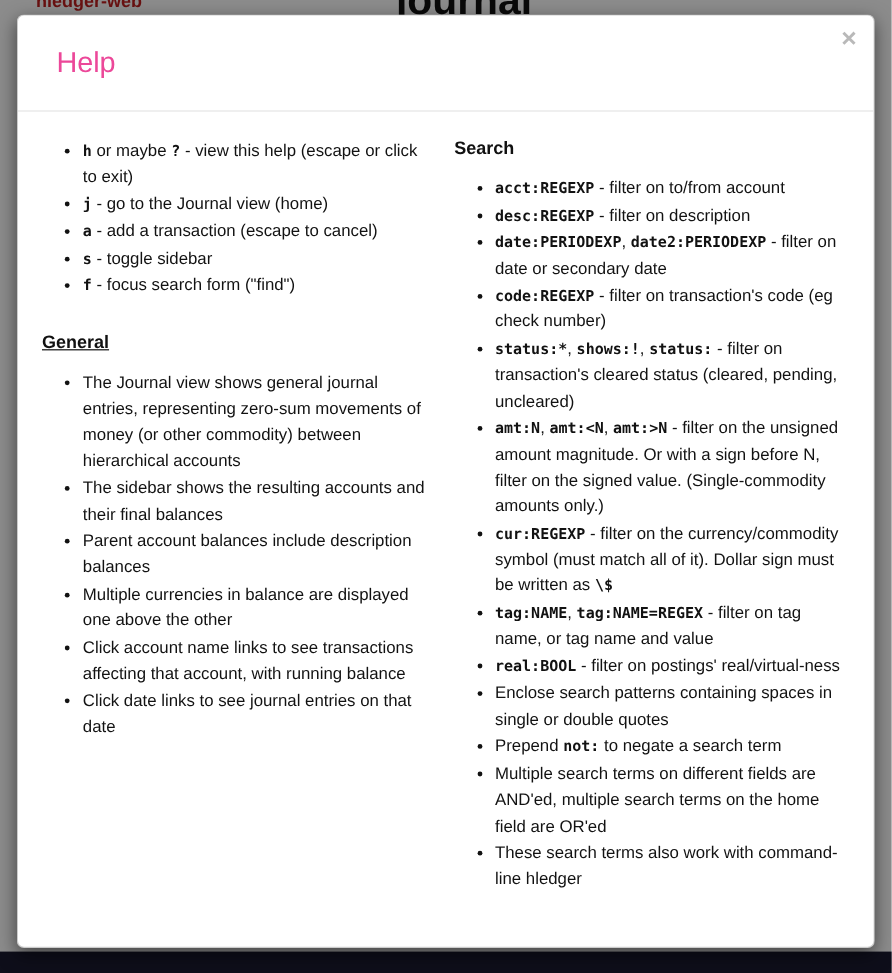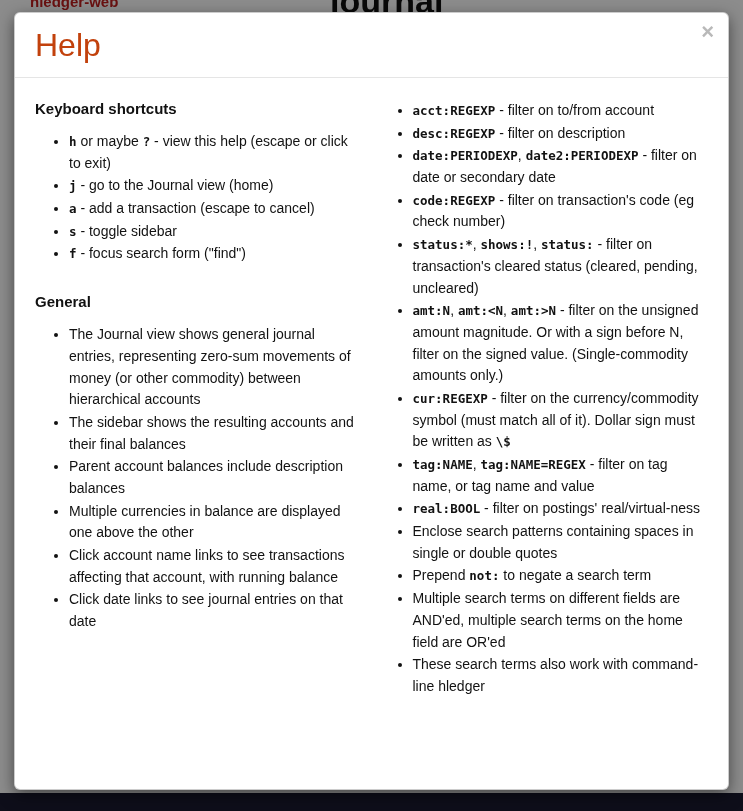--- a/index.html
+++ b/index.html
@@ -29,33 +29,33 @@
   
   .modal {
     position: absolute; top: 12px; left: 14px; width: 715px; min-height: 778px;
     background: #fff; border-radius: 6px; border: 1px solid rgba(0,0,0,0.2);
     box-shadow: 0 5px 15px rgba(0,0,0,0.5);
   }
   .modal-header {
     position: relative; padding: 14px 15px 13px 20px;
     border-bottom: 1px solid #e5e5e5;
   }
-  .modal-title { margin: 0; font-size: 32px; font-weight: 500; color: #c2410c; }
+  .modal-title { margin: 12px; font-size: 24px; font-weight: 500; color: #ec4899; }
   .close-btn {
     position: absolute; top: 8px; right: 14px;
     border: 0; background: none; padding: 0;
     font-size: 22px; font-weight: bold; color: #b9b9b9; cursor: pointer;
     line-height: 1;
   }
 
   .modal-body { display: flex; padding: 18px 20px 14px 20px; gap: 14px; }
   .col { flex: 1 1 50%; min-width: 0; }
 
   .section-heading { margin: 4px 0 14px 0; font-size: 15px; font-weight: bold; color: #111; }
-  .section-heading.spaced { margin-top: 28px; }
+  .section-heading.spaced { margin-top: 28px; text-decoration: underline; }
 
   .col ul {
     margin: 4px; padding-left: 30px;
     font-size: 14px; line-height: 1.55; color: #121212;
   }
   .col ul li { margin: 0 0 1px 0; }
 
   code {
     font-family: "DejaVu Sans Mono", "Liberation Mono", monospace;
     font-weight: bold; font-size: 12.5px; color: #121212;
@@ -72,39 +72,39 @@
 
 <div class="overlay"></div>
 
 <div class="modal">
   <div class="modal-header">
     <h2 class="modal-title">Help</h2>
     <button class="close-btn">×</button>
   </div>
   <div class="modal-body">
     <div class="col">
-      <h3 class="section-heading">Keyboard shortcuts</h3>
       <ul>
           <li><code>h</code> or maybe <code>?</code> - view this help (escape or click to exit)</li>
           <li><code>j</code> - go to the Journal view (home)</li>
           <li><code>a</code> - add a transaction (escape to cancel)</li>
           <li><code>s</code> - toggle sidebar</li>
           <li><code>f</code> - focus search form ("find")</li>
         </ul>
       <h3 class="section-heading spaced">General</h3>
       <ul>
           <li>The Journal view shows general journal entries, representing zero-sum movements of money (or other commodity) between hierarchical accounts</li>
           <li>The sidebar shows the resulting accounts and their final balances</li>
           <li>Parent account balances include description balances</li>
           <li>Multiple currencies in balance are displayed one above the other</li>
           <li>Click account name links to see transactions affecting that account, with running balance</li>
           <li>Click date links to see journal entries on that date</li>
         </ul>
     </div>
     <div class="col">
+      <h3 class="section-heading">Search</h3>
       <ul>
           <li><code>acct:REGEXP</code> - filter on to/from account</li>
           <li><code>desc:REGEXP</code> - filter on description</li>
           <li><code>date:PERIODEXP</code>, <code>date2:PERIODEXP</code> - filter on date or secondary date</li>
           <li><code>code:REGEXP</code> - filter on transaction's code (eg check number)</li>
           <li><code>status:*</code>, <code>shows:!</code>, <code>status:</code> - filter on transaction's cleared status (cleared, pending, uncleared)</li>
           <li><code>amt:N</code>, <code>amt:&lt;N</code>, <code>amt:&gt;N</code> - filter on the unsigned amount magnitude. Or with a sign before N, filter on the signed value. (Single-commodity amounts only.)</li>
           <li><code>cur:REGEXP</code> - filter on the currency/commodity symbol (must match all of it). Dollar sign must be written as <code>\$</code></li>
           <li><code>tag:NAME</code>, <code>tag:NAME=REGEX</code> - filter on tag name, or tag name and value</li>
           <li><code>real:BOOL</code> - filter on postings' real/virtual-ness</li>

